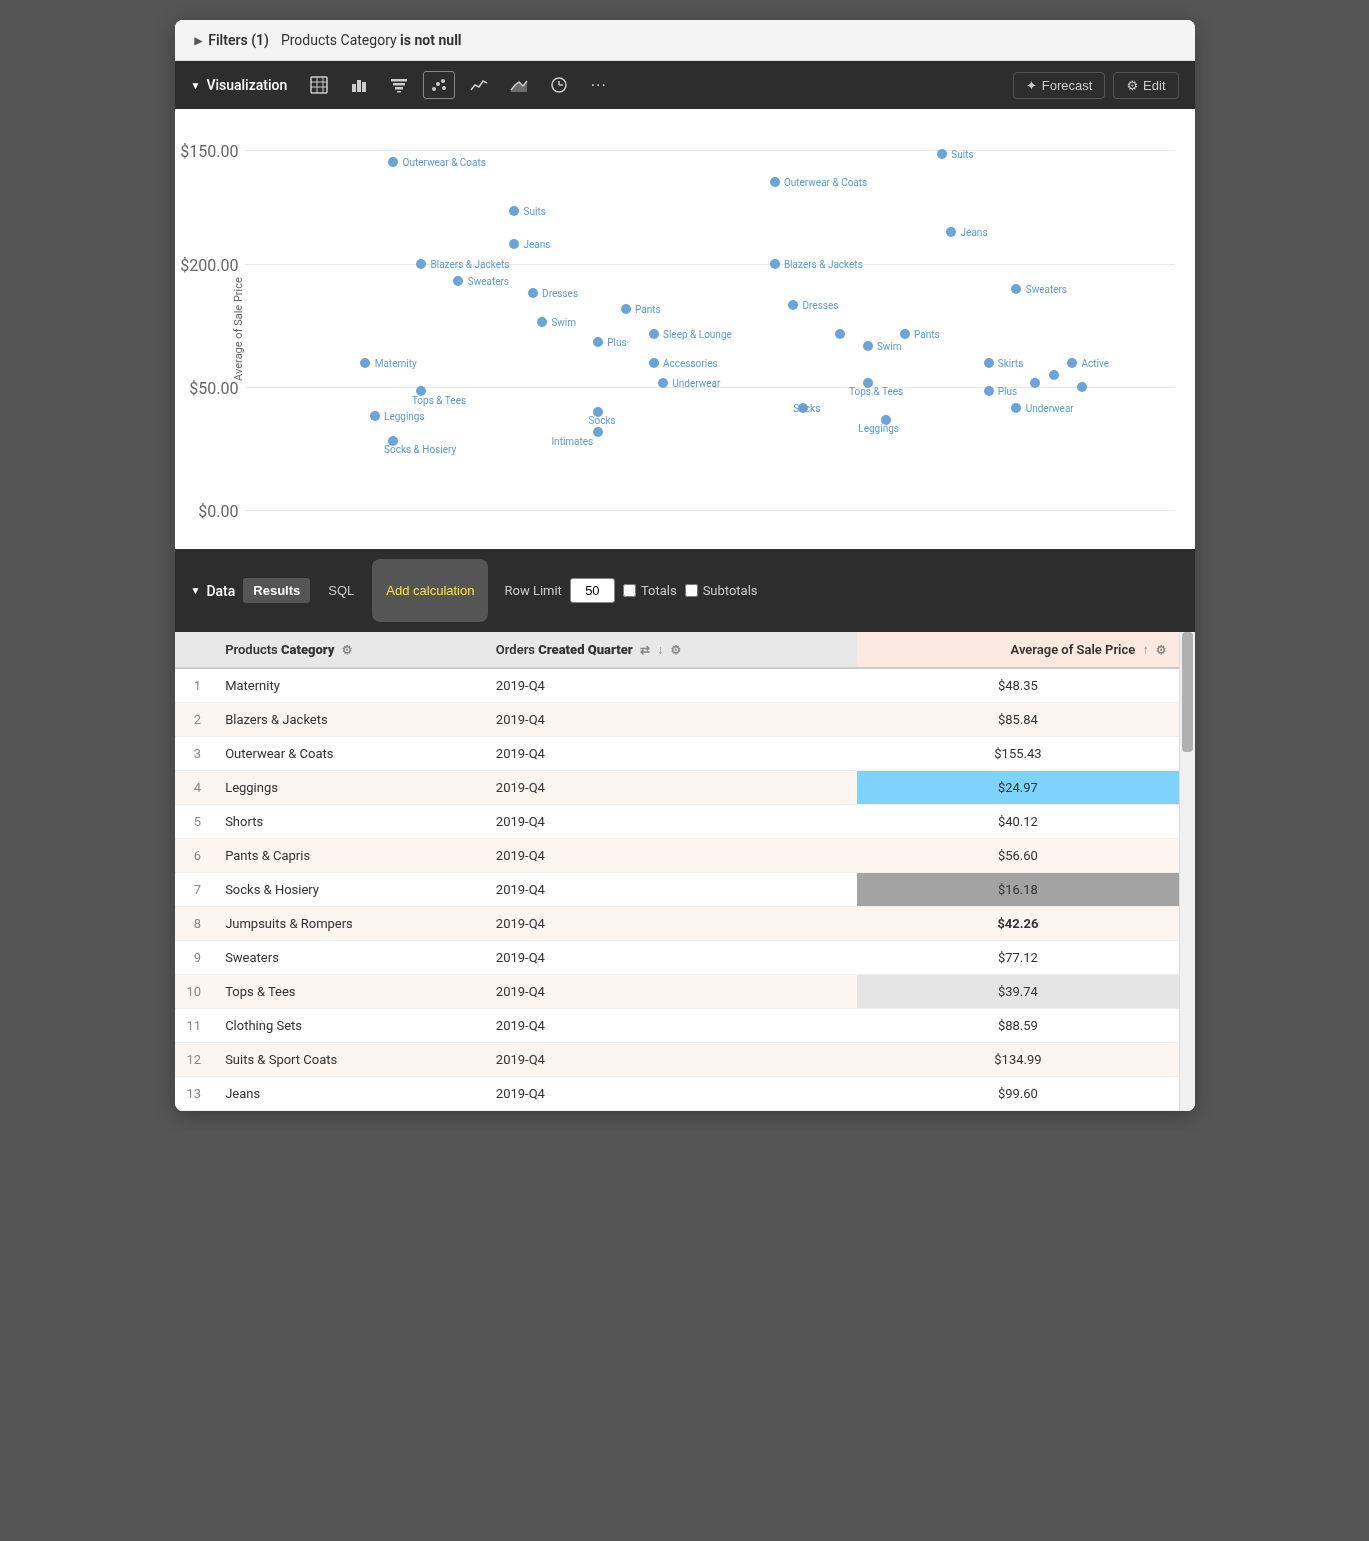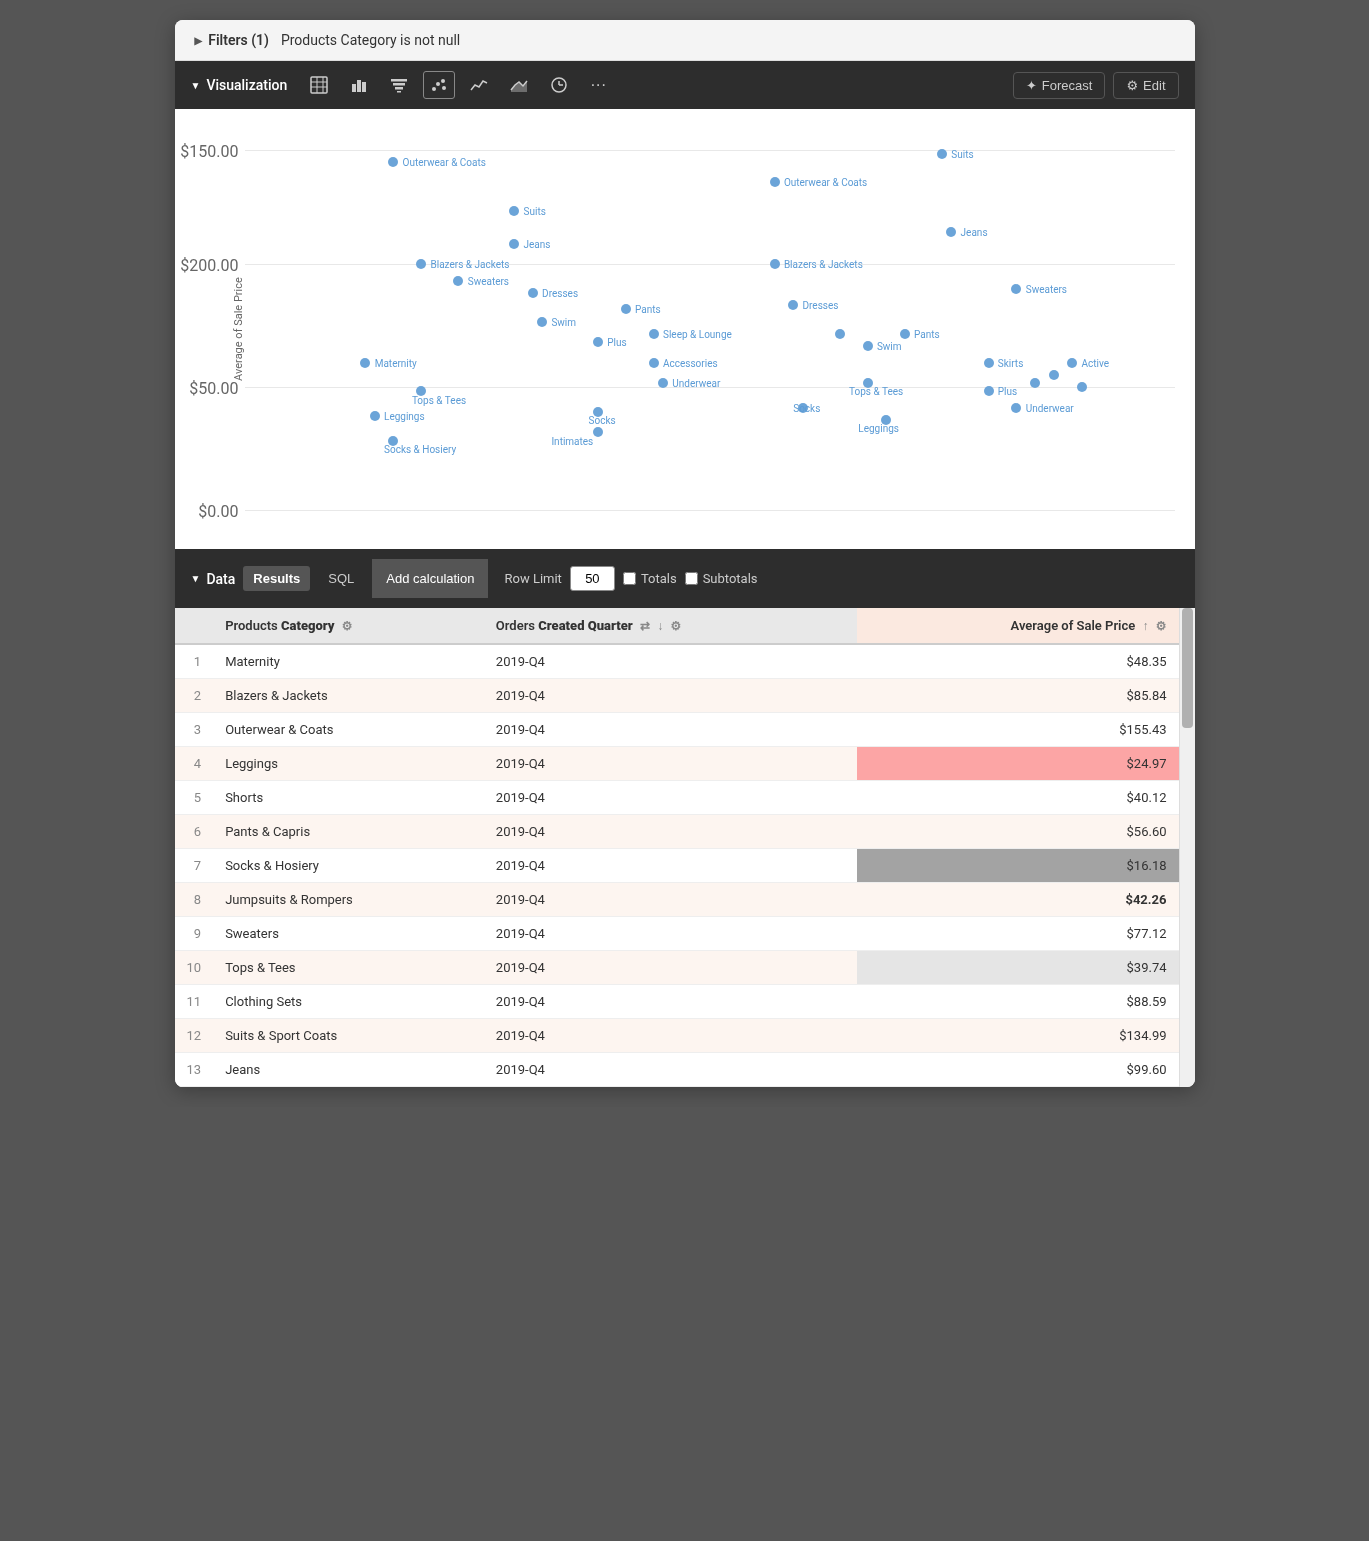--- a/index.html
+++ b/index.html
@@ -32,21 +32,21 @@
       display: flex;
       align-items: center;
       gap: 6px;
       cursor: pointer;
       font-weight: 600;
       font-size: 14px;
       color: #333;
     }
     .filter-toggle .arrow { font-size: 10px; color: #555; }
     .filter-text { font-size: 14px; color: #333; }
-    .filter-text strong { font-weight: 400; }
+    .filter-text strong { font-weight: 700; }
 
     
     .viz-toolbar {
       background: #2d2d2d;
       padding: 10px 16px;
       display: flex;
       align-items: center;
       gap: 8px;
     }
     .viz-title {
@@ -161,24 +161,24 @@
       font-size: 13px;
     }
     .data-tab.active {
       background: #555;
       color: #fff;
       font-weight: 600;
     }
     .add-calc-btn {
       background: #555;
       border: none;
-      color: #ffffff;
+      color: #fde047;
       cursor: pointer;
-      padding: 12px 14px;
-      border-radius: 0;
+      padding: 24px 14px;
+      border-radius: 8px;
       font-size: 13px;
     }
     .row-limit-label {
       color: #ccc;
       font-size: 13px;
       margin-left: 8px;
     }
     .row-limit-input {
       width: 45px;
       padding: 4px 6px;
@@ -232,21 +232,21 @@
     tbody td {
       padding: 9px 12px;
       color: #333;
     }
     tbody td.row-num {
       color: #888;
       width: 30px;
       text-align: right;
     }
     tbody td.right {
-      text-align: right;
+      text-align: center;
     }
     .scrollbar-thumb {
       position: absolute;
       top: 0;
       left: 2px;
       right: 2px;
       height: 120px;
       background: #b0b0b0;
       border-radius: 4px;
     }
@@ -531,21 +531,21 @@
             <tr>
     <td class="row-num">3</td>
     <td>Outerwear &amp; Coats</td>
     <td>2019-Q4</td>
     <td class="right" style="background:#fff;">$155.43</td>
   </tr>
             <tr>
     <td class="row-num">4</td>
     <td>Leggings</td>
     <td>2019-Q4</td>
-    <td class="right" style="background:#fca5a5;">$24.97</td>
+    <td class="right" style="background:#7dd3fc;">$24.97</td>
   </tr>
             <tr>
     <td class="row-num">5</td>
     <td>Shorts</td>
     <td>2019-Q4</td>
     <td class="right" style="background:#fff;">$40.12</td>
   </tr>
             <tr>
     <td class="row-num">6</td>
     <td>Pants &amp; Capris</td>

